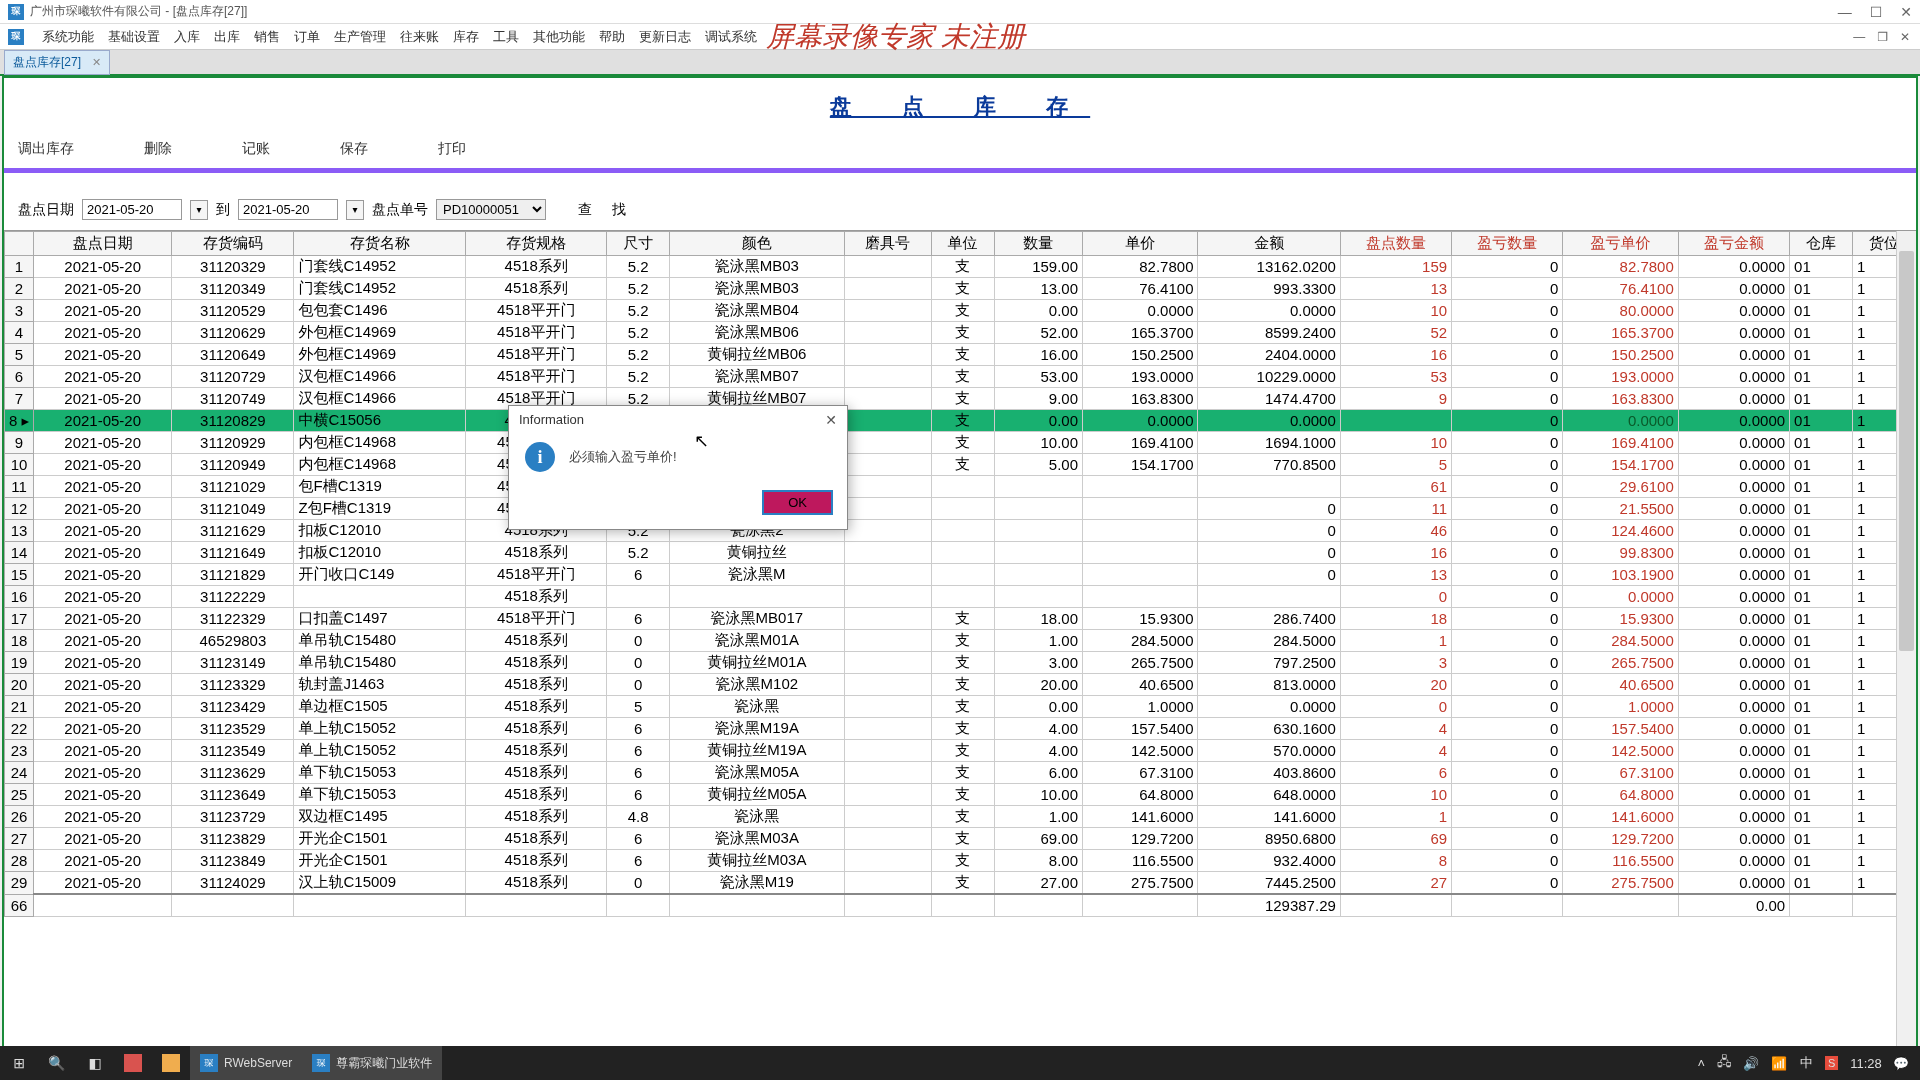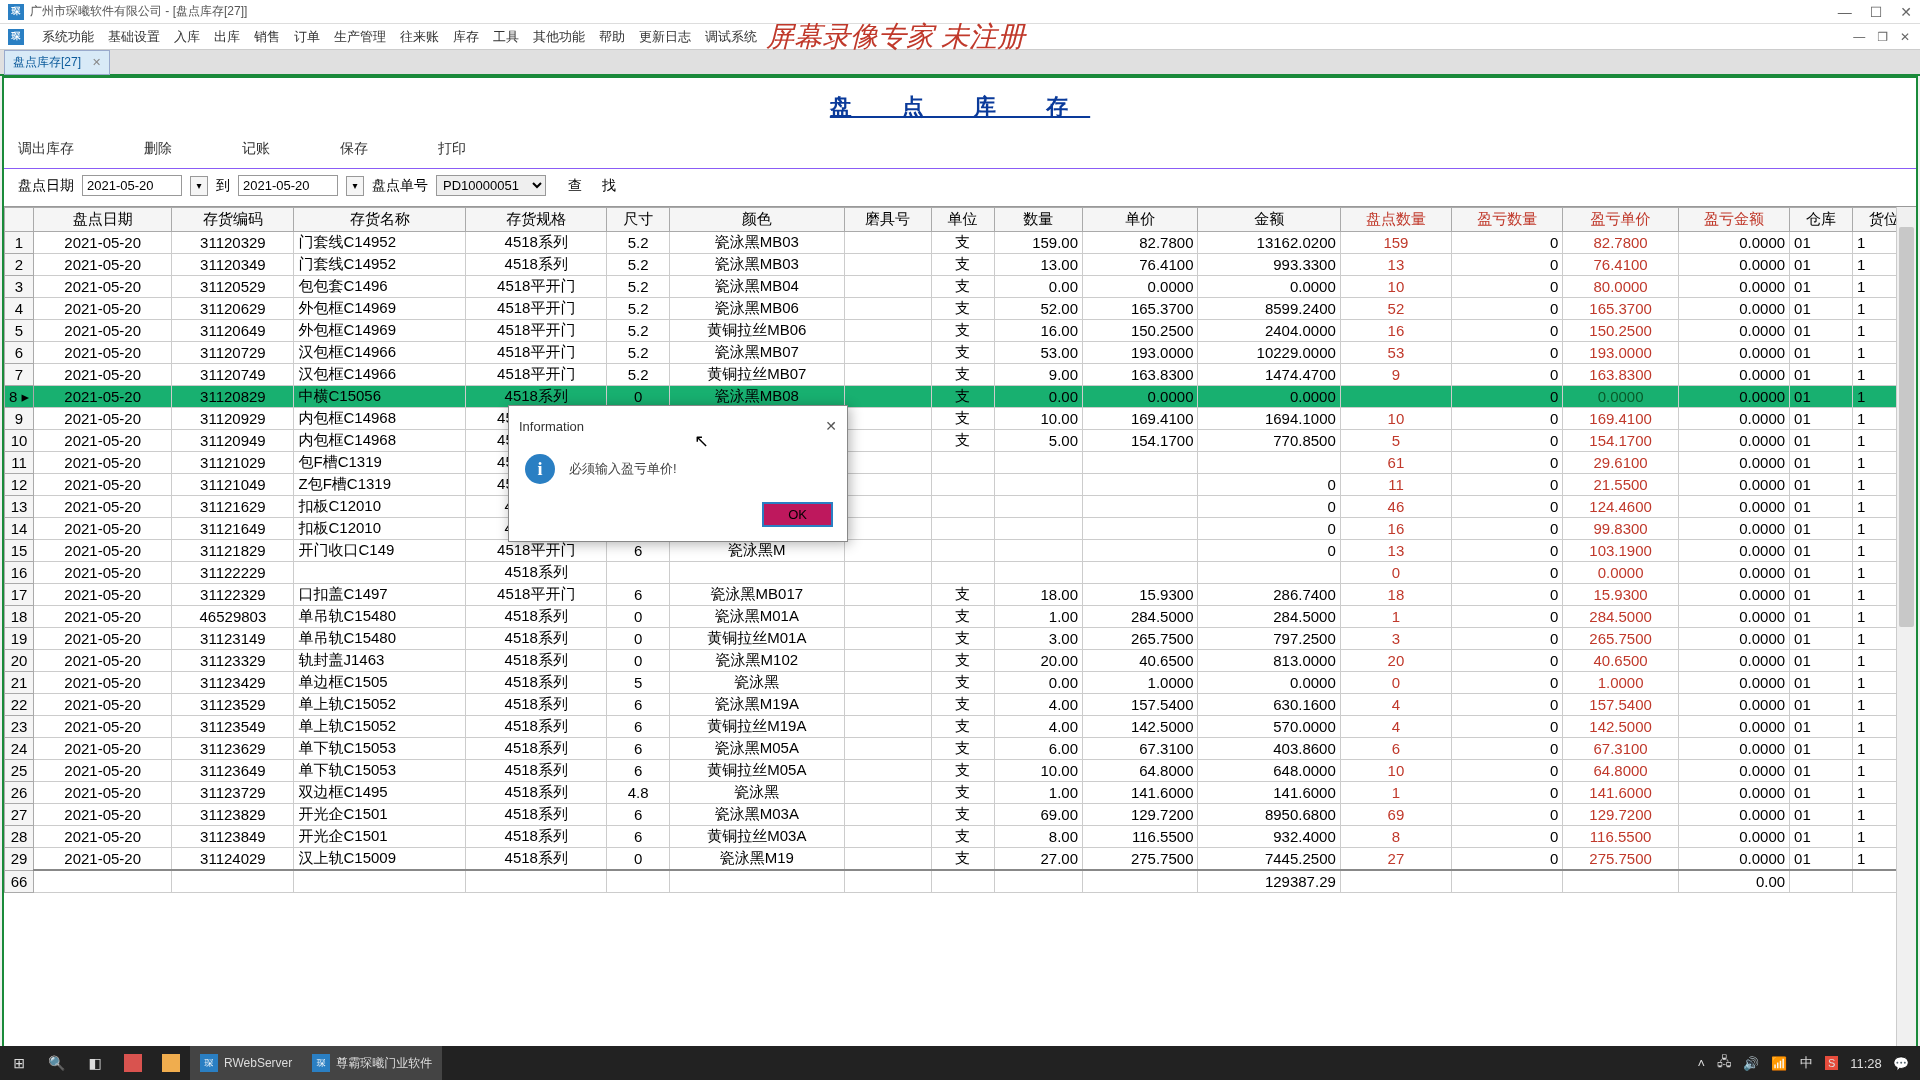--- a/index.html
+++ b/index.html
@@ -10,46 +10,46 @@
 .menubar{height:26px;background:#fff;display:flex;align-items:center;padding:0 8px;font-size:13px;color:#333;gap:14px;border-bottom:1px solid #ccc;position:relative}
 .menubar .icon{width:16px;height:16px;background:#2a7fc3;display:flex;align-items:center;justify-content:center;color:#fff;font-size:9px;font-weight:bold;margin-right:4px}
 .menubar .item{cursor:pointer}
 .menubar .watermark{position:absolute;left:766px;color:#c0392b;font-size:28px;font-family:"KaiTi","STKaiti",serif;font-style:italic}
 .menubar .mdibtns{position:absolute;right:10px;display:flex;gap:12px;font-size:12px;color:#666}
 .tabbar{height:26px;background:#e0e0e0;display:flex;align-items:center;font-size:12px;padding-left:4px;border-bottom:2px solid #1a8a3a}
 .tabbar .tab{background:#d8eaf7;border:1px solid #9ac;padding:3px 8px;color:#0a5a9a;display:flex;align-items:center;gap:11px}
 .tabbar .tab .close{color:#888;font-size:11px;cursor:pointer}
 .content{position:absolute;top:76px;left:2px;right:2px;bottom:26px;background:#fff;border:2px solid #1a8a3a;display:flex;flex-direction:column}
 .pagetitle{text-align:center;padding:14px 16px 8px;font-size:22px;color:#0a3a9a;letter-spacing:22px;font-weight:bold;text-decoration:underline}
-.toolbar{display:flex;gap:70px;padding:10px 14px;font-size:14px;color:#333;border-bottom:1px solid #8b5cf6;}
+.toolbar{display:flex;gap:70px;padding:10px 14px;font-size:14px;color:#333;border-bottom:5px solid #8b5cf6;margin-bottom:20px}
 .toolbar span{cursor:pointer}
 .filter{display:flex;align-items:center;gap:8px;padding:6px 14px 10px;font-size:14px}
 .filter input[type=text]{border:1px solid #999;padding:2px 4px;font-size:13px;width:100px}
 .filter select{border:1px solid #999;padding:1px 2px;font-size:13px;width:110px}
 .filter .datebtn{width:18px;height:20px;border:1px solid #999;background:#f5f5f5;font-size:10px;display:inline-flex;align-items:center;justify-content:center;cursor:pointer}
-.filter .searchbtn{margin-left:14px;letter-spacing:8px;cursor:pointer}
+.filter .searchbtn{margin-left:24px;letter-spacing:8px;cursor:pointer}
 .gridwrap{flex:1;overflow:hidden;position:relative;border-top:1px solid #999}
 .grid{width:100%;border-collapse:collapse;font-size:15px}
 .grid th{background:#f5f5f5;border:1px solid #aaa;padding:2px 4px;text-align:center;font-weight:normal;height:22px;white-space:nowrap}
 .grid th.red{color:#c0392b}
 .grid td{border:1px solid #ccc;padding:1px 4px;height:22px;white-space:nowrap;overflow:hidden}
 .grid td.num{text-align:right;font-variant-numeric:tabular-nums}
 .grid td.ctr{text-align:center}
-.grid td.red{color:#c0392b;text-align:center}
+.grid td.red{color:#c0392b;text-align:right}
 .grid .rownum{background:#f5f5f5;text-align:center;width:26px;border:1px solid #aaa}
 .grid tr.selected td{background:#18b070;color:#000}
 .grid tr.selected td.red{color:#0a5a2a}
 .totalrow td{border-top:2px solid #888}
 .scrollbar-v{position:absolute;right:0;top:0;bottom:0;width:20px;background:#f0f0f0;border-left:1px solid #ccc}
 .scrollbar-v .thumb{position:absolute;top:20px;left:2px;right:2px;height:400px;background:#c8c8c8;border-radius:2px}
 .statusbar{position:absolute;bottom:0;left:0;right:0;height:22px;background:#eee;border-top:1px solid #bbb;display:flex;align-items:center;font-size:12px;color:#333}
 .statusbar .cell{padding:0 12px;border-right:1px solid #bbb;height:100%;display:flex;align-items:center}
 .statusbar .red{color:#c0392b}
 .dialog{position:absolute;left:508px;top:405px;width:340px;background:#fff;border:1px solid #888;box-shadow:2px 2px 12px rgba(0,0,0,0.3);z-index:100}
-.dialog .dlgtitle{display:flex;align-items:flex-end;padding:12px 10px;font-size:13px;color:#333}
+.dialog .dlgtitle{display:flex;align-items:flex-start;padding:6px 10px;font-size:13px;color:#333}
 .dialog .dlgtitle .close{margin-left:auto;cursor:pointer;font-size:14px;color:#555}
 .dialog .dlgbody{display:flex;align-items:center;padding:8px 16px 18px;gap:14px;font-size:13px;color:#444}
 .dialog .infoicon{width:30px;height:30px;border-radius:50%;background:#2a7fc3;color:#fff;display:flex;align-items:center;justify-content:center;font-size:18px;font-weight:bold;font-family:serif}
 .dialog .dlgbtns{display:flex;justify-content:flex-end;padding:0 14px 14px}
 .dialog .okbtn{border:2px solid #2a7fc3;background:#be185d;padding:3px 24px;font-size:13px;cursor:pointer}
 .cursor{position:absolute;left:694px;top:430px;font-size:18px;color:#000;z-index:200;pointer-events:none}
 .taskbar{position:absolute;bottom:0;left:0;right:0;height:34px;background:#222;display:flex;align-items:center;z-index:300}
 .taskbar .tbitem{height:100%;display:flex;align-items:center;padding:0 10px;color:#ddd;font-size:12px;gap:6px}
 .taskbar .tbitem.active{background:#444}
 .taskbar .tbicon{width:18px;height:18px;display:flex;align-items:center;justify-content:center;font-size:14px}

